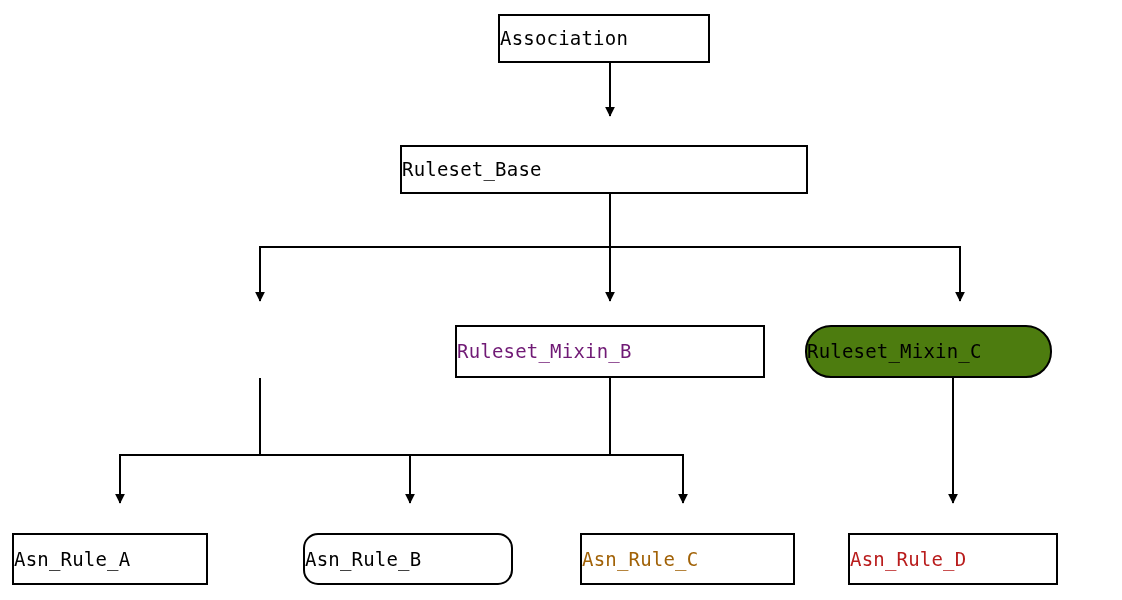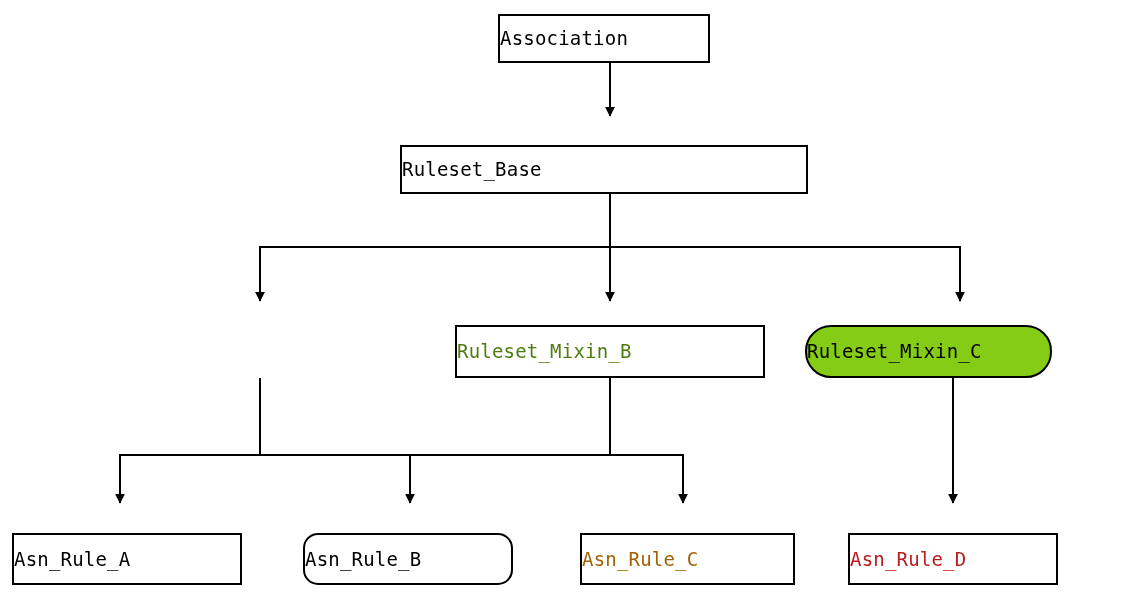--- a/index.html
+++ b/index.html
@@ -85,29 +85,29 @@
 
   <div class="node-box" style="left: 498px; top: 14px; width: 212px; height: 49px; background: rgb(255, 255, 255); border-color: rgb(0, 0, 0); border-width: 2px; color: rgb(0, 0, 0);">
     <span class="node-label">Association</span>
   </div>
 
   <div class="node-box" style="left: 400px; top: 145px; width: 408px; height: 49px; background: rgb(255, 255, 255); border-color: rgb(0, 0, 0); border-width: 2px; color: rgb(0, 0, 0);">
     <span class="node-label">Ruleset_Base</span>
   </div>
 
 
-  <div class="node-box" style="left: 455px; top: 325px; width: 310px; height: 53px; background: rgb(255, 255, 255); border-color: rgb(0, 0, 0); border-width: 2px; color: #4d7c0f;">
+  <div class="node-box" style="left: 455px; top: 325px; width: 310px; height: 53px; background: rgb(255, 255, 255); border-color: rgb(0, 0, 0); border-width: 2px; color: #701a75;">
     <span class="node-label">Ruleset_Mixin_B</span>
   </div>
 
-  <div class="node-box" style="left: 805px; top: 325px; width: 247px; height: 53px; background: #84cc16; border-color: rgb(0, 0, 0); border-width: 2px; color: rgb(0, 0, 0); border-radius: 26px;">
+  <div class="node-box" style="left: 805px; top: 325px; width: 247px; height: 53px; background: #4d7c0f; border-color: rgb(0, 0, 0); border-width: 2px; color: rgb(0, 0, 0); border-radius: 26px;">
     <span class="node-label">Ruleset_Mixin_C</span>
   </div>
 
-  <div class="node-box" style="left: 12px; top: 533px; width: 230px; height: 52px; background: rgb(255, 255, 255); border-color: rgb(0, 0, 0); border-width: 2px; color: rgb(0, 0, 0);">
+  <div class="node-box" style="left: 12px; top: 533px; width: 196px; height: 52px; background: rgb(255, 255, 255); border-color: rgb(0, 0, 0); border-width: 2px; color: rgb(0, 0, 0);">
     <span class="node-label">Asn_Rule_A</span>
   </div>
 
   <div class="node-box" style="left: 303px; top: 533px; width: 210px; height: 52px; background: rgb(255, 255, 255); border-color: rgb(0, 0, 0); border-width: 2px; color: rgb(0, 0, 0); border-radius: 15px;">
     <span class="node-label">Asn_Rule_B</span>
   </div>
 
   <div class="node-box" style="left: 580px; top: 533px; width: 215px; height: 52px; background: rgb(255, 255, 255); border-color: rgb(0, 0, 0); border-width: 2px; color: #a16207;">
     <span class="node-label">Asn_Rule_C</span>
   </div>

